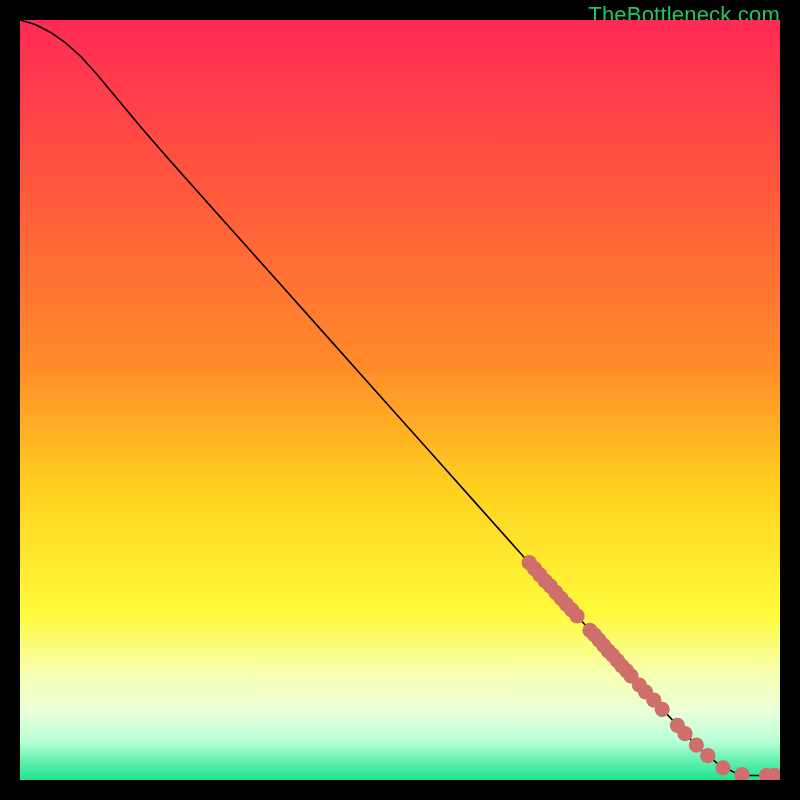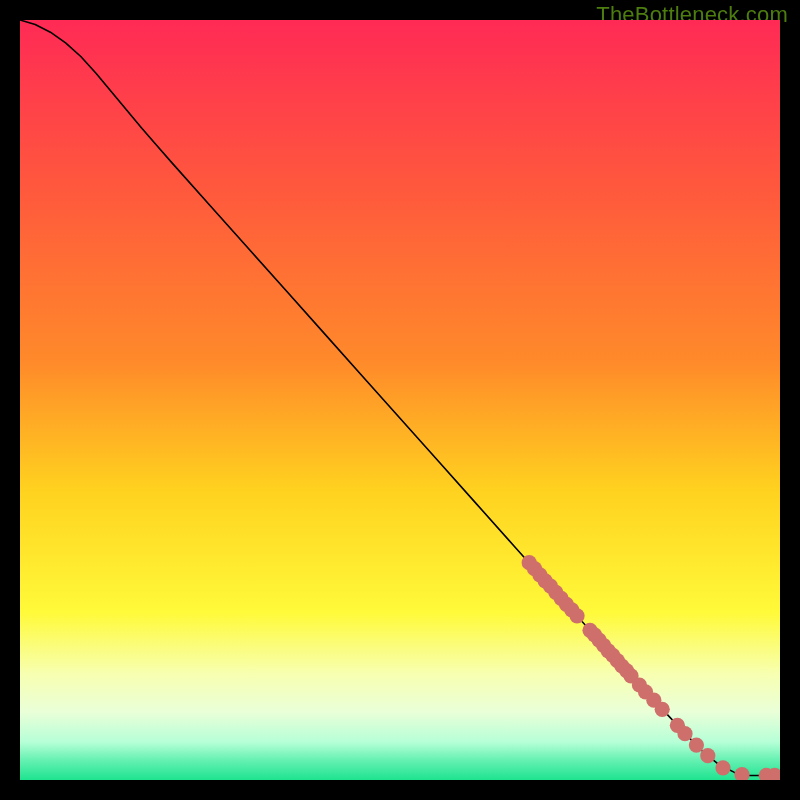--- a/index.html
+++ b/index.html
@@ -18,25 +18,25 @@
   .plot-area {
     position: absolute;
     left: 20px;
     top: 20px;
     width: 760px;
     height: 760px;
   }
   .watermark {
     position: absolute;
     top: 2px;
-    right: 12px;
+    right: 20px;
     font-family: Arial, Helvetica, sans-serif;
     font-size: 22px;
     font-weight: 500;
-    color: #4d7c0f;
+    color: #22c55e;
     letter-spacing: 0.2px;
     pointer-events: none;
     user-select: none;
   }
   svg { display: block; }
 </style>
 </head>
 <body>
 
 <div class="stage">

